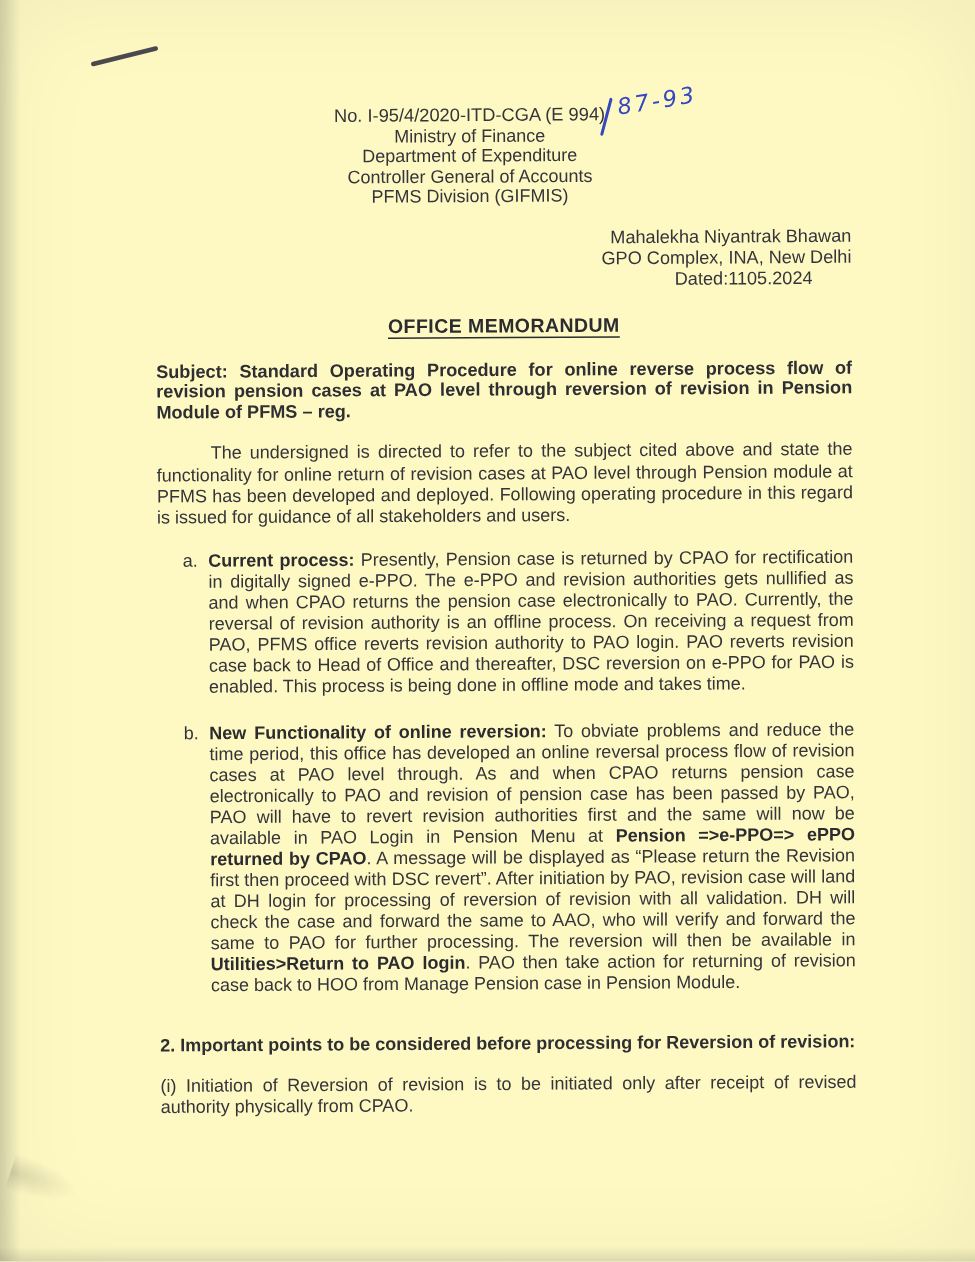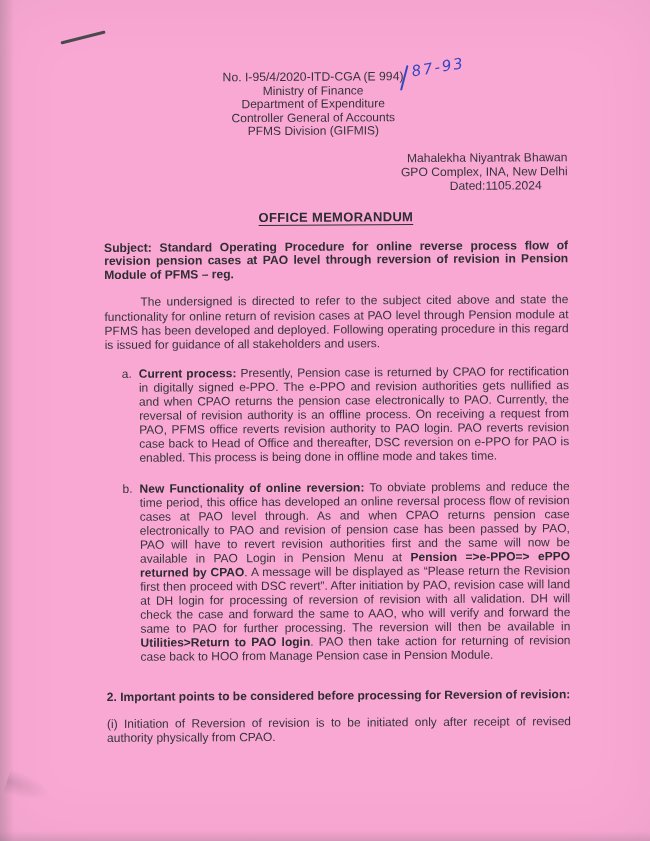--- a/index.html
+++ b/index.html
@@ -5,21 +5,21 @@
   html, body { margin: 0; padding: 0; }
   body {
     width: 650px; height: 841px;
     background: #e7e7e4;
     font-family: "Liberation Sans", sans-serif;
     overflow: hidden;
   }
   .page {
     position: relative;
     width: 650px; height: 841px;
-    background: #f9a8d4;
+    background: #fef9c3;
     color: #34343a;
     overflow: hidden;
     box-shadow: inset 0 0 70px rgba(0,0,0,0.05);
   }
   .scan-edge-left {
     position: absolute; left: 0; top: 0; bottom: 0; width: 14px;
     background: linear-gradient(to right, rgba(90,90,88,0.25), rgba(0,0,0,0));
     pointer-events: none;
   }
   .scan-edge-bottom {

